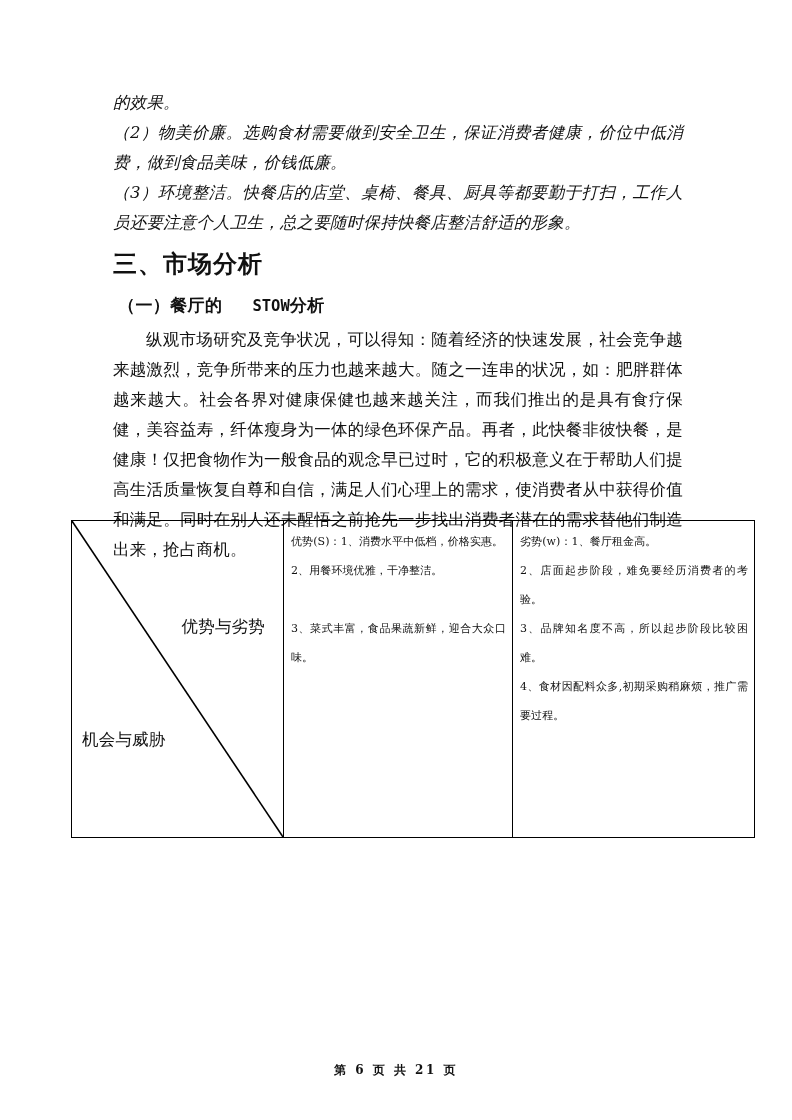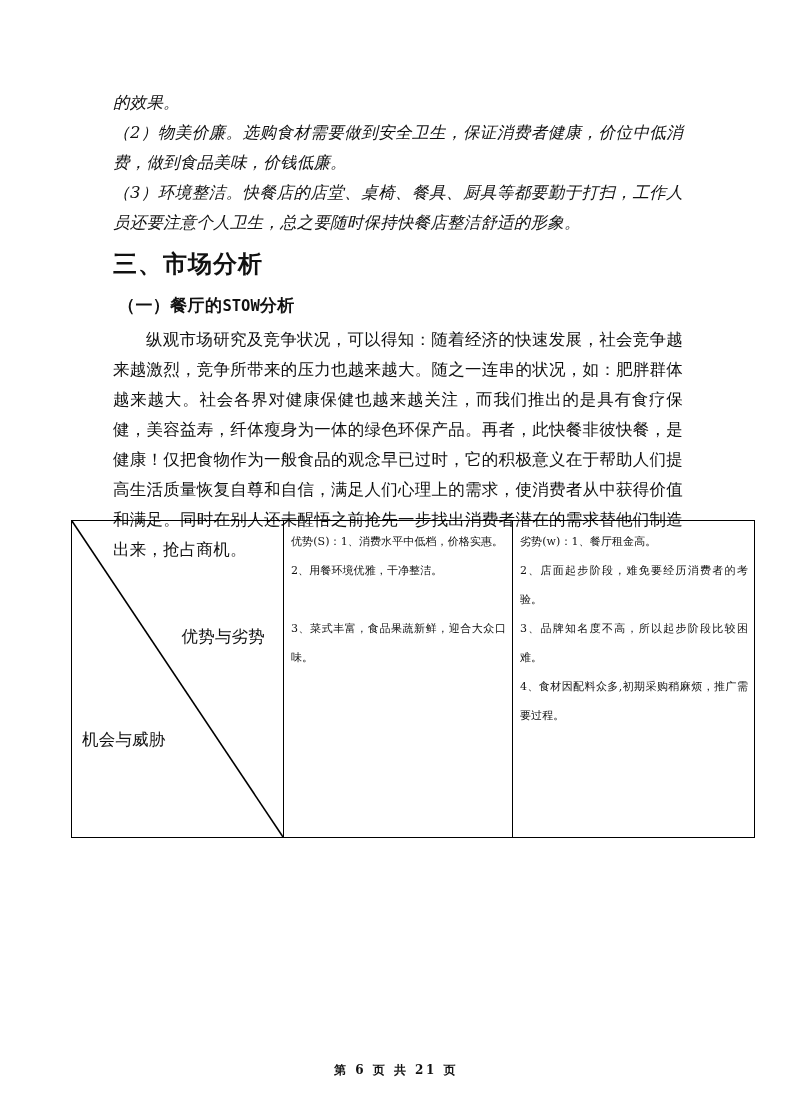--- a/index.html
+++ b/index.html
@@ -60,20 +60,21 @@
     top: 292px;
     font-size: 17px;
     font-weight: bold;
     letter-spacing: 0.4px;
     line-height: 26px;
   }
   .h-sub .latin {
     font-family: "DejaVu Sans Mono", "Liberation Mono", monospace;
     font-size: 15.5px;
     letter-spacing: 0px;
+    padding-left: 30px;
   }
 
   
   .analysis {
     position: absolute;
     left: 113px;
     top: 325px;
     width: 570px;
     font-size: 16.5px;
     line-height: 30px;
@@ -122,21 +123,21 @@
   }
   .corner-label {
     position: absolute;
     font-size: 16.5px;
     line-height: 24px;
     letter-spacing: 0.2px;
     white-space: nowrap;
   }
   .corner-label.upper {
     right: 18px;
-    top: 104px;
+    top: 94px;
   }
   .corner-label.lower {
     left: 10px;
     top: 207px;
   }
 
   .cell-body {
     padding: 6px 6px 0 7px;
     font-size: 11px;
     line-height: 29px;

